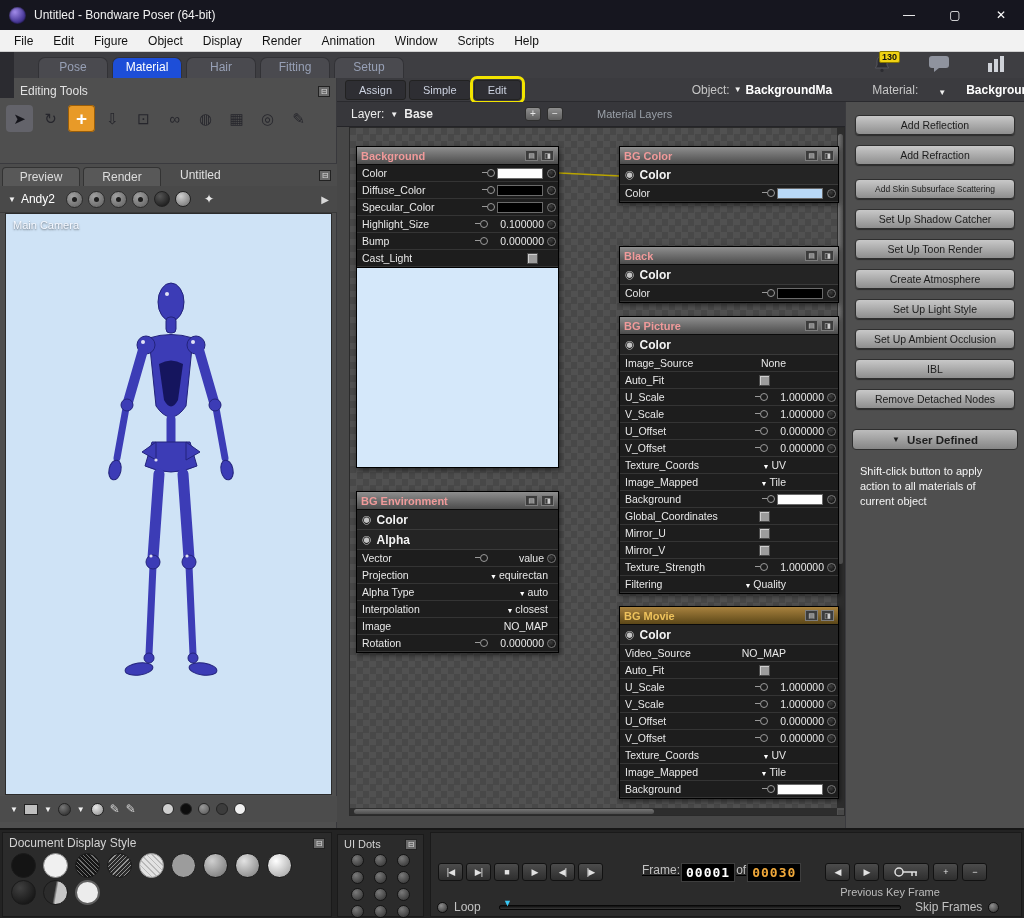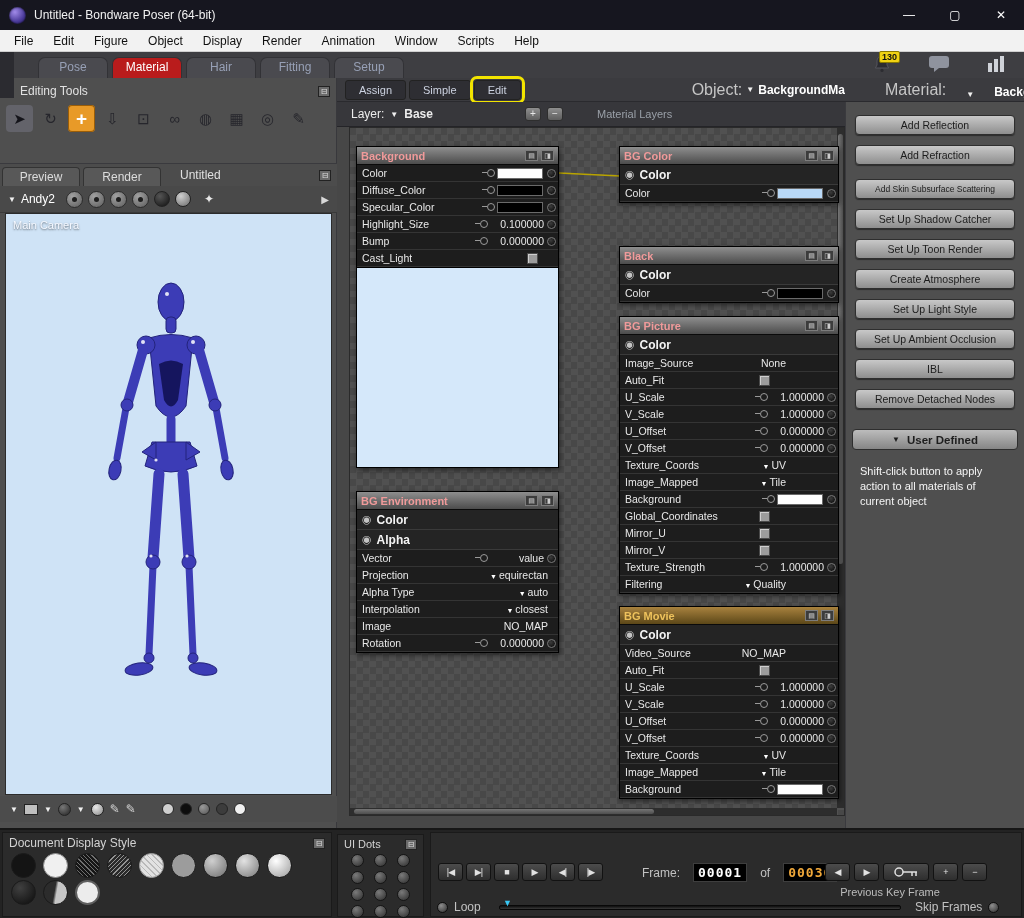--- a/index.html
+++ b/index.html
@@ -18,21 +18,21 @@
 
   
   .menubar{height:22px;background:#f2f2f2;border-bottom:1px solid #cfcfcf;display:flex;align-items:center;padding-left:4px;color:#101010;}
   .menu-item{padding:2px 10px;font-size:12px;}
 
   
   .roombar{height:26px;background:#3e3e42;display:flex;align-items:flex-end;position:relative;}
   .room-notch{width:14px;height:26px;background:#2b2b30;margin-right:24px;flex:none;}
   .room-tab{width:70px;text-align:center;font-size:12px;color:#97a0b6;background:#4a4a4f;
             border:1px solid #323236;border-bottom:none;border-radius:7px 7px 0 0;height:21px;line-height:19px;margin-right:4px;}
-  .room-tab.active{background:#b91c1c;color:#fff;}
+  .room-tab.active{background:#1d4ed8;color:#fff;}
   .roombar-icons{position:absolute;right:18px;top:2px;display:flex;gap:36px;align-items:center;height:22px;}
   .bell-wrap{position:relative;}
   .badge{position:absolute;left:7px;top:-3px;background:#f0d213;color:#111;font-size:9px;font-weight:bold;
          padding:0 2px;border:1px solid #8a7a00;border-radius:2px;line-height:10px;}
 
   
   .main{position:relative;height:750px;background:#4a4a4a;}
 
   
   .left-panel{position:absolute;left:0;top:0;width:337px;height:750px;background:#4f4f4f;border-right:1px solid #38383c;}
@@ -72,21 +72,21 @@
   .vc{width:12px;height:12px;border-radius:50%;border:1px solid #242424;flex:none;}
   .vc1{background:#cfcfcf;} .vc2{background:#0d0d0d;} .vc3{background:radial-gradient(circle at 35% 30%,#9a9a9a,#555);}
   .vc4{background:#3c3c3c;} .vc5{background:#f0f0f0;}
 
   
   .mat-header{position:absolute;left:337px;top:0;width:687px;height:24px;background:#3b3b3f;border-bottom:1px solid #2a2a2e;display:flex;align-items:center;padding:0 8px;}
   .mat-tab{padding:3px 13px;background:#2e2e33;color:#ccd2e0;font-size:11px;border:1px solid #222;border-radius:3px;margin-right:3px;}
   .mat-tab.highlighted{outline:3px solid #f2e400;outline-offset:1px;}
   .obj-cluster{display:flex;align-items:center;gap:4px;margin-left:168px;}
   .mat-cluster{display:flex;align-items:flex-end;gap:20px;margin-left:40px;}
-  .dim-label{color:#c6c6c6;font-size:16px;}
+  .dim-label{color:#c6c6c6;font-size:12px;}
   .bright-value{color:#fff;font-size:12px;font-weight:bold;}
   .hdr-icons{margin-left:auto;display:flex;align-items:center;gap:8px;}
   .help-circle{width:13px;height:13px;border:1px solid #aaa;border-radius:50%;color:#e0e0e0;font-size:9px;line-height:11px;text-align:center;}
   .hdr-arrow{color:#d8d8d8;font-size:10px;}
 
   
   .center{position:absolute;left:337px;top:24px;width:508px;height:726px;background:#474747;}
   .layer-row{height:25px;background:#37373b;border-bottom:1px solid #242428;display:flex;align-items:center;gap:6px;padding:0 14px;}
   .layer-label{color:#ececec;font-size:12px;}
   .mini-btn{width:16px;height:14px;background:linear-gradient(#8e8e8e,#5e5e5e);border:1px solid #2e2e2e;border-radius:3px;color:#e8e8e8;font-size:10px;line-height:12px;text-align:center;}
@@ -157,21 +157,21 @@
   .s-cartoon-outline{background:#ececec;border:2px solid #5e5e5e;}
 
   .uidots{left:337px;top:4px;width:87px;height:83px;}
   .dots-grid{display:grid;grid-template-columns:repeat(3,13px);gap:4px 10px;justify-content:center;padding-top:2px;}
   .dot{width:13px;height:13px;border-radius:50%;background:radial-gradient(circle at 35% 30%,#7a7a7a,#2c2c2c);border:1px solid #151515;}
 
   .transport{left:430px;top:2px;right:2px;height:85px;}
   .t-row1{position:absolute;left:7px;top:30px;display:flex;gap:3px;align-items:center;}
   .tbtn{width:25px;height:18px;background:linear-gradient(#4c4c4c,#2e2e2e);border:1px solid #121212;border-radius:3px;
         color:#e2e2e2;font-size:9px;display:flex;align-items:center;justify-content:center;letter-spacing:-1px;flex:none;}
-  .frame-cluster{position:absolute;left:211px;top:30px;display:flex;gap:13px;align-items:center;}
+  .frame-cluster{position:absolute;left:211px;top:30px;display:flex;gap:1px;align-items:flex-start;text-decoration:underline;}
   .flabel{color:#c2c2c2;font-size:12px;}
   .frame-box{background:#000;color:#fff;font-family:"DejaVu Sans Mono","Liberation Mono",monospace;font-size:13px;font-weight:bold;
              padding:1px 4px;border:1px solid #3e3e3e;letter-spacing:1px;}
   .frame-box.total{color:#f0a83a;}
   .key-cluster{position:absolute;left:394px;top:30px;display:flex;gap:4px;align-items:center;}
   .key-btn{width:46px;height:18px;background:linear-gradient(#4c4c4c,#2e2e2e);border:1px solid #121212;border-radius:3px;
            display:flex;align-items:center;justify-content:center;}
   .pk-label{position:absolute;left:392px;top:53px;width:134px;text-align:center;color:#bcbcbc;font-size:11px;}
   .loop-group{position:absolute;left:6px;top:67px;display:flex;align-items:center;gap:6px;}
   .toggle{width:11px;height:11px;border-radius:50%;background:radial-gradient(circle at 35% 30%,#8e8e8e,#2e2e2e);border:1px solid #0e0e0e;flex:none;}

